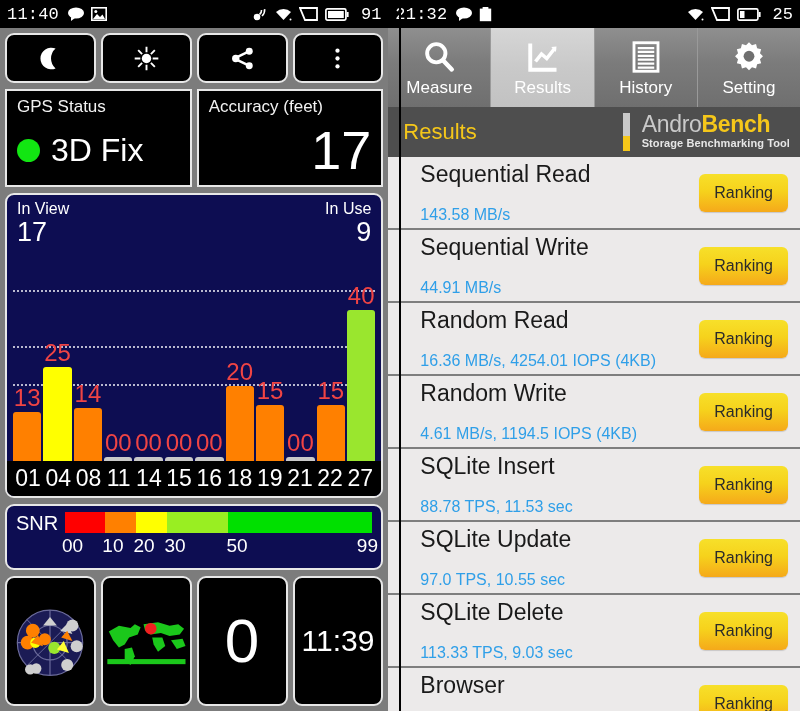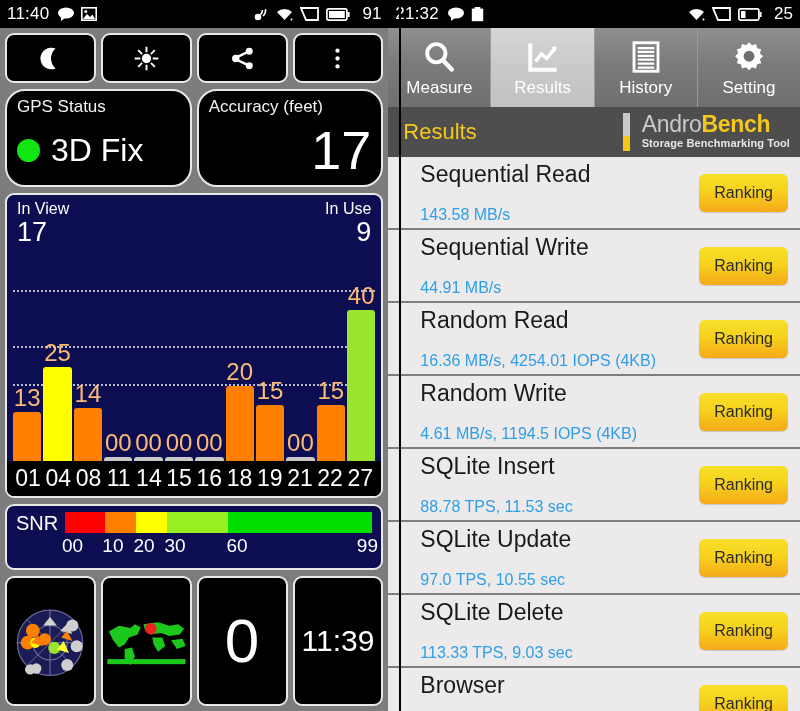--- a/index.html
+++ b/index.html
@@ -14,41 +14,41 @@
   
   .left-phone {
     width: 400px; height: 711px;
     background: #7c7c7c;
     position: relative;
     display: flex; flex-direction: column;
   }
   .statusbar {
     height: 28px; background: #000; color: #fff;
     display: flex; align-items: center;
-    padding: 8px 7px; flex: none;
+    padding: 8px 7px; flex: none; font-family: Liberation Mono, monospace;
   }
   .sb-time { font-size: 17px; letter-spacing: .2px; }
   .sb-icons-left { display: flex; align-items: center; gap: 7px; margin-left: 9px; }
   .sb-spacer { flex: 1; }
   .sb-icons-right { display: flex; align-items: center; gap: 7px; }
   .sb-batt-num { font-size: 17px; margin-left: 12px; }
 
   
   .gps-toolbar {
     display: flex; gap: 5px; padding: 5px 5px 3px 5px; flex: none;
   }
   .tb-btn {
     flex: 1; height: 50px; background: #000;
     border: 2px solid #e8e8e8; border-radius: 9px;
     display: flex; align-items: center; justify-content: center;
   }
 
   .gps-row { display: flex; gap: 5px; padding: 3px 5px; flex: none; }
   .gps-card {
-    background: #000; border: 2px solid #e8e8e8; border-radius: 20px;
+    background: #000; border: 2px solid #e8e8e8; border-radius: 0;
     color: #fff; position: relative;
   }
   .card-half { flex: 1; height: 98px; padding: 6px 10px; }
   .card-label { font-size: 17px; color: #f2f2f2; }
   .gps-fix-row { display: flex; align-items: center; gap: 11px; margin-top: 17px; }
   .fix-dot { width: 23px; height: 23px; border-radius: 50%; background: #12e612; }
   .fix-text { font-size: 32px; line-height: 1; }
   .accuracy-val {
     font-size: 54px; line-height: 1; text-align: right;
     margin-top: 6px; font-weight: 300;
@@ -75,21 +75,21 @@
   .bars {
     position: absolute; left: 6px; right: 6px; bottom: 0; top: 0;
     display: flex; align-items: flex-end; gap: 2px;
   }
   .bar-col {
     flex: 1; display: flex; flex-direction: column;
     align-items: center; justify-content: flex-end; height: 100%;
     position: relative;
   }
   .bar-val {
-    color: #fdba74; font-size: 24px; line-height: 1;
+    color: #ef4444; font-size: 24px; line-height: 1;
     margin-bottom: 2px; white-space: nowrap;
   }
   .bar-rect { width: 100%; border-radius: 3px 3px 0 0; }
   .axis-strip {
     position: absolute; left: 0; right: 0; bottom: 0; height: 35px;
     background: #000; display: flex; align-items: center;
     padding: 0 6px;
   }
   .axis-lbl {
     flex: 1; text-align: center; color: #fff; font-size: 23px;
@@ -361,21 +361,21 @@
               <span class="snr-seg" style="width: 10%; background: rgb(255, 255, 0);"></span>
               <span class="snr-seg" style="width: 20%; background: rgb(153, 238, 34);"></span>
               <span class="snr-seg" style="width: 47%; background: rgb(0, 224, 0);"></span>
             </span>
         </div>
         <div class="snr-ticks" id="snrticks">
             <span class="snr-tick" style="left: 0%;">00</span>
             <span class="snr-tick" style="left: 13%;">10</span>
             <span class="snr-tick" style="left: 23%;">20</span>
             <span class="snr-tick" style="left: 33%;">30</span>
-            <span class="snr-tick" style="left: 53%;">60</span>
+            <span class="snr-tick" style="left: 53%;">50</span>
             <span class="snr-tick" style="left: 95%;">99</span>
           </div>
       </div>
     </div>
 
     <div class="bot-row">
       <div class="bot-card">
         <svg width="86" height="86" viewBox="0 0 100 100">
           <circle cx="50" cy="52" r="38" fill="#1b1b55"></circle>
           <circle cx="50" cy="52" r="38" fill="none" stroke="#6a6a9a" stroke-width="1.4"></circle>

